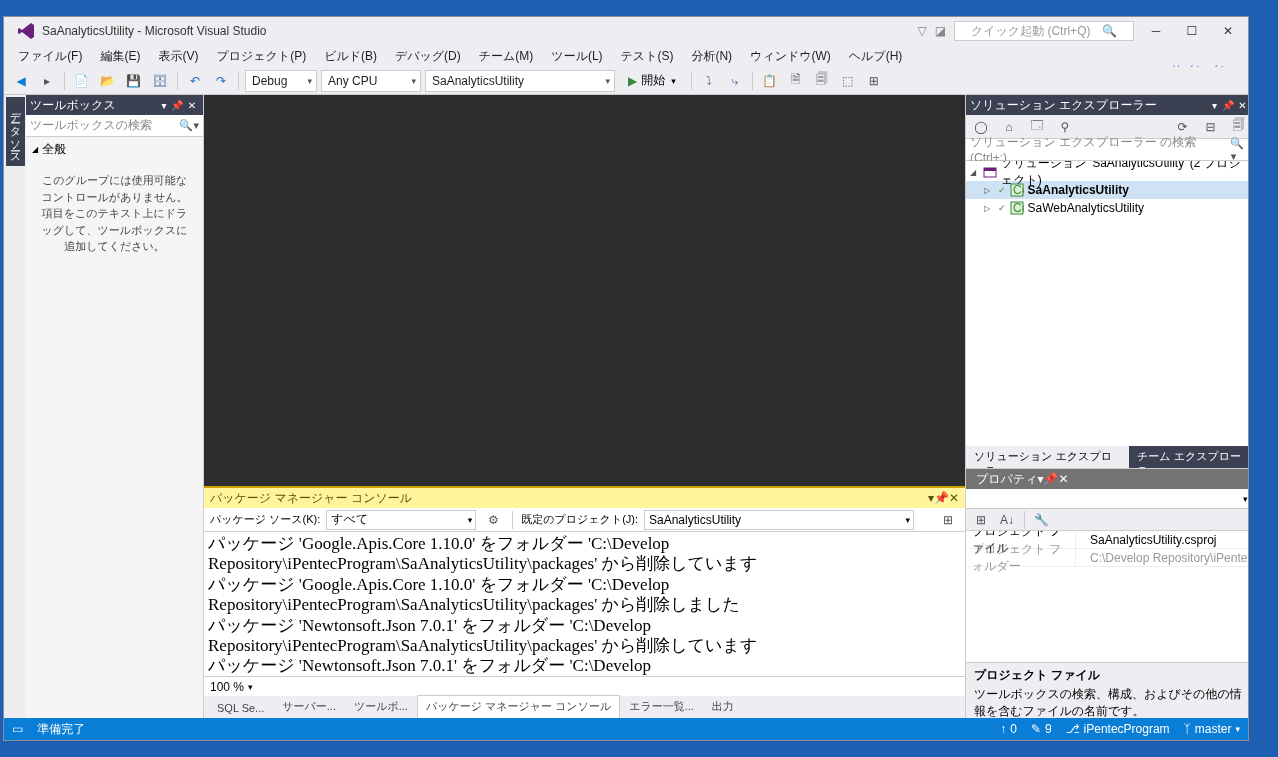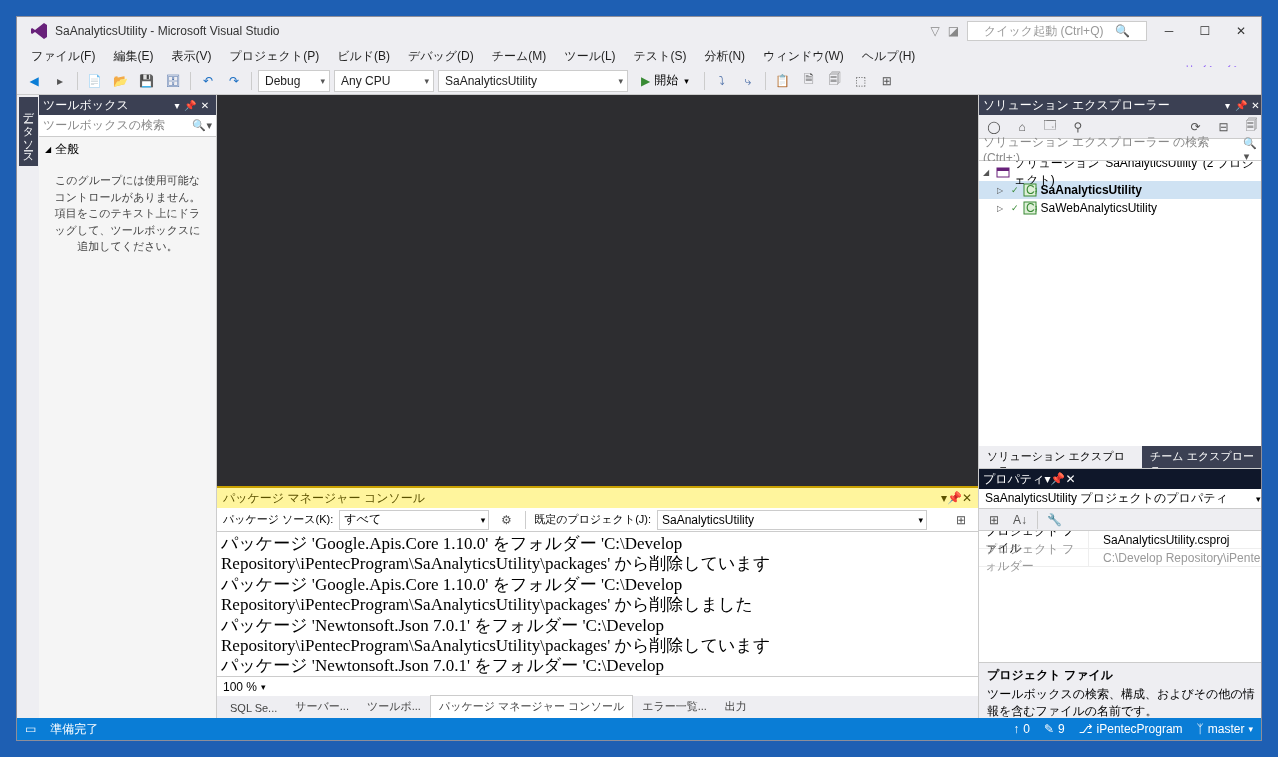--- a/index.html
+++ b/index.html
@@ -1,17 +1,17 @@
 <!DOCTYPE html>
 <html><head>
 <meta charset="utf-8">
 <style>
 * { box-sizing: border-box; margin: 0; padding: 0; font-family: "Meiryo UI", "Yu Gothic UI", sans-serif; font-size: 12px; }
 body { background: #1e5fb3; overflow: hidden; }
-.vs-window { position: absolute; left: 16px; top: 16px; width: 1246px; height: 725px; background: #eeeef2; border: 1px solid #8e8e99; display: flex; flex-direction: column; }
+.vs-window { position: absolute; left: 3px; top: 16px; width: 1246px; height: 725px; background: #eeeef2; border: 1px solid #8e8e99; display: flex; flex-direction: column; }
 .titlebar { height: 28px; display: flex; align-items: center; padding: 0 6px; }
 .vs-logo { width: 20px; height: 20px; margin: 0 6px; }
 .title-text { flex: 0 0 auto; color: #333; }
 .title-spacer { flex: 1; }
 .title-icons { display: flex; align-items: center; gap: 8px; }
 .quick-launch { width: 180px; height: 20px; border: 1px solid #ccc; background: #fff; padding: 0 16px; color: #999; display: flex; align-items: center; justify-content: space-between; }
 .wctrl { width: 28px; height: 20px; display: flex; align-items: center; justify-content: center; color: #333; cursor: pointer; }
 .menubar { height: 22px; display: flex; align-items: center; padding: 0 6px; gap: 2px; }
 .menu-item { padding: 2px 8px; color: #1e1e1e; cursor: pointer; }
 .menubar-right { margin-left: auto; padding-right: 10px; color: #8b5cf6; margin-top: 28px; }
@@ -56,21 +56,21 @@
 .sol-tree { flex: 1; background: #fff; overflow: auto; padding: 2px 0; }
 .tree-row { display: flex; align-items: center; height: 18px; padding: 0 4px; gap: 4px; font-size: 11px; cursor: pointer; }
 .tree-row.selected { background: #cfe2f3; }
 .tree-indent1 { padding-left: 18px; }
 .tree-caret { width: 10px; font-size: 8px; color: #555; }
 .tree-icon { width: 14px; height: 14px; display: inline-flex; align-items: center; justify-content: center; }
 .sol-bottom-tabs { height: 22px; display: flex; background: #eeeef2; }
 .sol-btab { padding: 3px 8px; font-size: 11px; cursor: pointer; }
 .sol-btab.active { background: #3b4053; color: #fff; }
 .props-panel { height: 250px; border-top: 1px solid #ccc; border-left: 1px solid #ccc; display: flex; flex-direction: column; background: #eeeef2; }
-.props-header { height: 20px; background: #0f172a; color: #fff; display: flex; align-items: center; padding: 0 4px; font-size: 11px; }
+.props-header { height: 20px; background: #737373; color: #fff; display: flex; align-items: center; padding: 0 10px; font-size: 11px; }
 .props-sub { height: 20px; padding: 0 6px; display: flex; align-items: center; font-size: 11px; background: #fff; border-bottom: 1px solid #ccc; }
 .props-toolbar { height: 22px; display: flex; align-items: center; padding: 0 4px; gap: 4px; border-bottom: 1px solid #ccc; background: #eeeef2; }
 .props-grid { flex: 1; background: #fff; overflow: auto; font-size: 11px; }
 .prop-row { display: flex; height: 18px; border-bottom: 1px solid #eee; }
 .prop-row.dim { color: #999; }
 .prop-name { width: 110px; padding: 0 6px; border-right: 1px solid #eee; display: flex; align-items: center; }
 .prop-val { flex: 1; padding: 4px 6px; display: flex; align-items: center; overflow: hidden; white-space: nowrap; margin-left: 8px; }
 .props-desc { height: 56px; border-top: 1px solid #ccc; padding: 4px 8px; font-size: 11px; background: #eeeef2; }
 .props-desc b { display: block; margin-bottom: 2px; }
 .statusbar { height: 22px; background: #0a7dd6; color: #fff; display: flex; align-items: center; padding: 0 8px; font-size: 11px; gap: 14px; }
@@ -297,21 +297,20 @@
 
       <div class="props-panel">
         <div class="props-header">
           <span>プロパティ</span>
           <span class="hspacer"></span>
           <span class="hicon">▾</span>
           <span class="hicon">📌</span>
           <span class="hicon">✕</span>
         </div>
         <div class="props-sub">
-          <span>SaAnalyticsUtility プロジェクトのプロパティ</span>
           <span style="margin-left:auto;font-size:9px;">▾</span>
         </div>
         <div class="props-toolbar">
           <span class="tb-btn">⊞</span>
           <span class="tb-btn">A↓</span>
           <span class="tb-sep"></span>
           <span class="tb-btn">🔧</span>
         </div>
         <div class="props-grid">
           <div class="prop-row">

